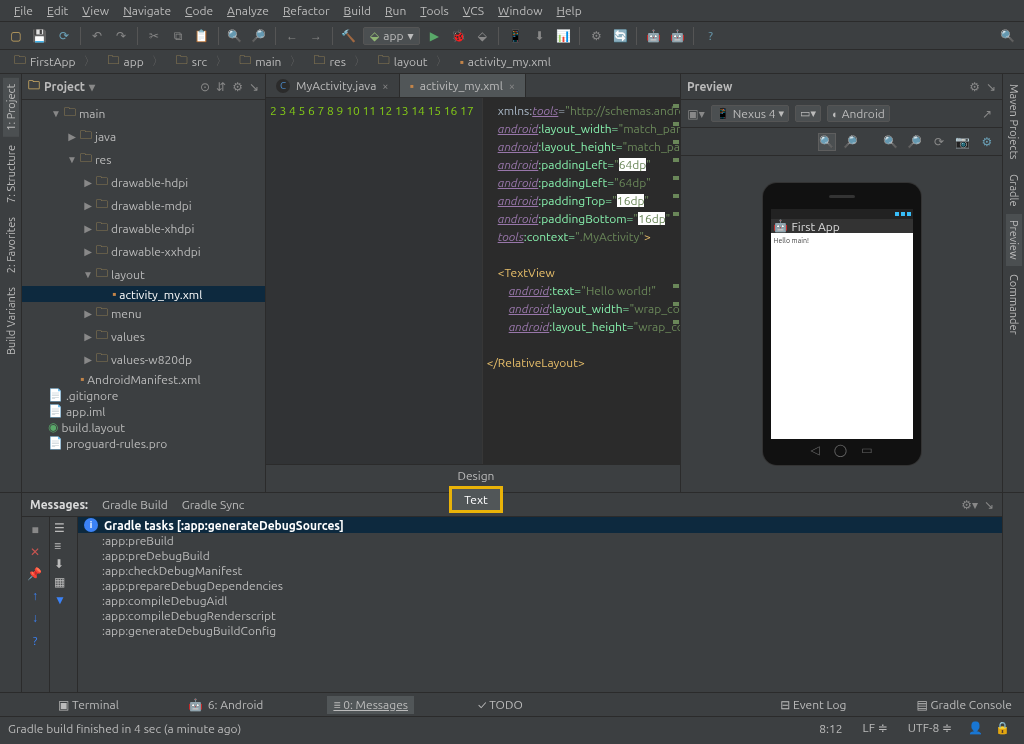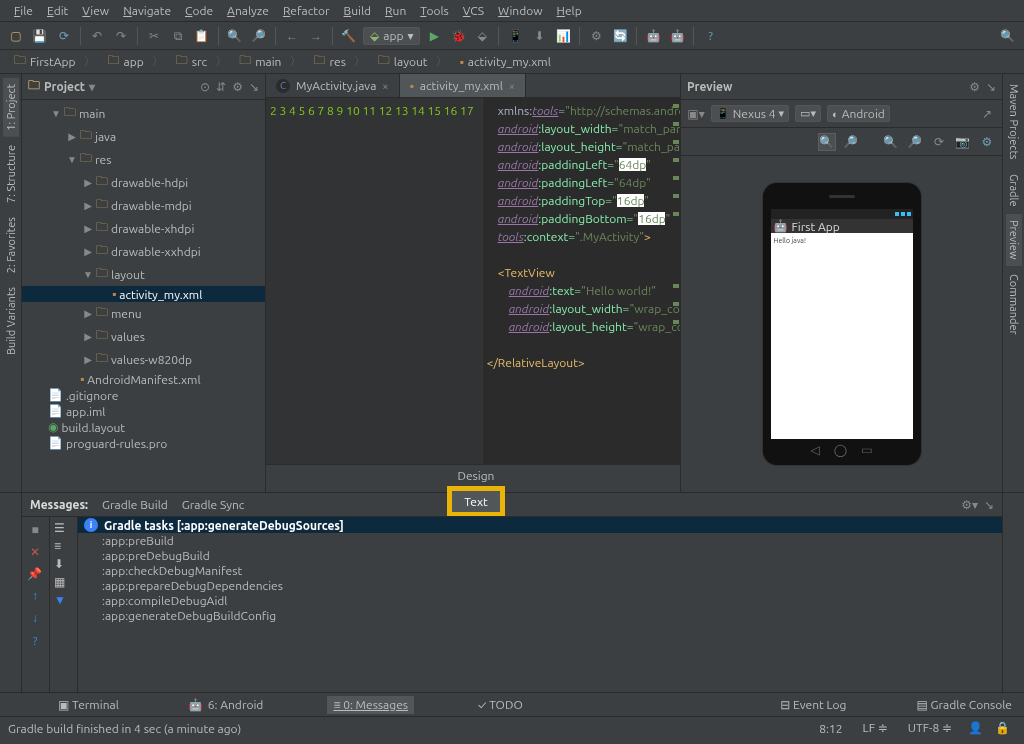--- a/index.html
+++ b/index.html
@@ -44,21 +44,21 @@
 .code-lines { padding:4px 4px; line-height:18px; white-space:pre; color:#a9b7c6; overflow:hidden; flex:1; }
 .code-lines .attr { color:#9876aa; font-style:italic; text-decoration:underline; }
 .code-lines .ns { color:#86efac; }
 .code-lines .str { color:#6a8759; }
 .code-lines .tag { color:#e8bf6a; }
 .code-lines .hl { background:#ffffff; }
 .r-marker { position:absolute; right:0; top:0; width:10px; height:100%; }
 .r-marker div { position:absolute; right:1px; width:6px; height:4px; background:#6a8759; }
 .design-tabs { display:flex; background:#3c3f41; border-top:1px solid #2b2b2b; height:28px; align-items:center; padding-left:6px;flex-direction:column; }
 .dtab { padding:4px 12px; cursor:pointer; }
-.dtab.active { background:#515658; color:#fff; border:5px solid #eab308; }
+.dtab.active { background:#515658; color:#fff; border:3px solid #eab308; }
 .preview-panel { width:322px; background:#3c3f41; border-left:1px solid #2b2b2b; display:flex; flex-direction:column; }
 .preview-tools { display:flex; gap:6px; padding:4px 6px; align-items:center; border-bottom:1px solid #2b2b2b; height:28px; }
 .preview-tools .sel { background:#4b4f51; border:1px solid #555; padding:1px 4px; border-radius:2px; font-size:11px; display:flex; align-items:center; gap:3px; }
 .zoom-tools { display:flex; gap:6px; padding:4px 6px; justify-content:flex-end; align-items:center; height:28px; border-bottom:1px solid #2b2b2b; }
 .zbtn { width:18px; height:18px; display:flex; align-items:center; justify-content:center; color:#888; cursor:pointer; }
 .zbtn.active { background:#4b4f51; border:1px solid #5e5e5e; }
 .device-frame { flex:1; display:flex; align-items:center; justify-content:center; background:#3c3f41; }
 .phone { width:158px; height:282px; background:#111; border-radius:14px; padding:26px 8px 26px 8px; position:relative; box-shadow:0 0 0 1px #333; }
 .phone .screen { width:100%; height:100%; background:#fff; position:relative; overflow:hidden; }
 .phone .statusbar { height:10px; background:#222; display:flex; justify-content:flex-end; align-items:center; padding:0 2px; gap:2px; }
@@ -364,21 +364,21 @@
         <div class="screen">
           <div class="statusbar">
               <span></span>
               <span></span>
               <span></span>
             </div>
           <div class="appbar">
               <span style="color:#8fb573">🤖</span>
               <span>First App</span>
             </div>
-          <div class="content">Hello java!</div>
+          <div class="content">Hello main!</div>
         </div>
         <div class="navbar">
             <span>◁</span>
             <span>◯</span>
             <span>▭</span>
           </div>
       </div>
     </div>
   </div>
 
@@ -418,20 +418,21 @@
         <span class="mb">▦</span>
         <span class="mb" style="color:#3b82f6">▼</span>
       </div>
       <div class="msg-list" id="msglist">
           <div class="msg-row header"><span class="info-icon">i</span> Gradle tasks [:app:generateDebugSources]</div>
           <div class="msg-row" style="padding-left: 24px;">:app:preBuild</div>
           <div class="msg-row" style="padding-left: 24px;">:app:preDebugBuild</div>
           <div class="msg-row" style="padding-left: 24px;">:app:checkDebugManifest</div>
           <div class="msg-row" style="padding-left: 24px;">:app:prepareDebugDependencies</div>
           <div class="msg-row" style="padding-left: 24px;">:app:compileDebugAidl</div>
+          <div class="msg-row" style="padding-left: 24px;">:app:compileDebugRenderscript</div>
           <div class="msg-row" style="padding-left: 24px;">:app:generateDebugBuildConfig</div>
         </div>
     </div>
   </div>
   <div class="rightgutter" style="border-left:1px solid #2b2b2b"></div>
 </div>
 
 <div class="bottom-tabs" id="bottomtabs">
     <span class="btab">▣ Terminal</span>
     <span class="btab"><span style="color:#8fb573">🤖</span> 6: Android</span>

